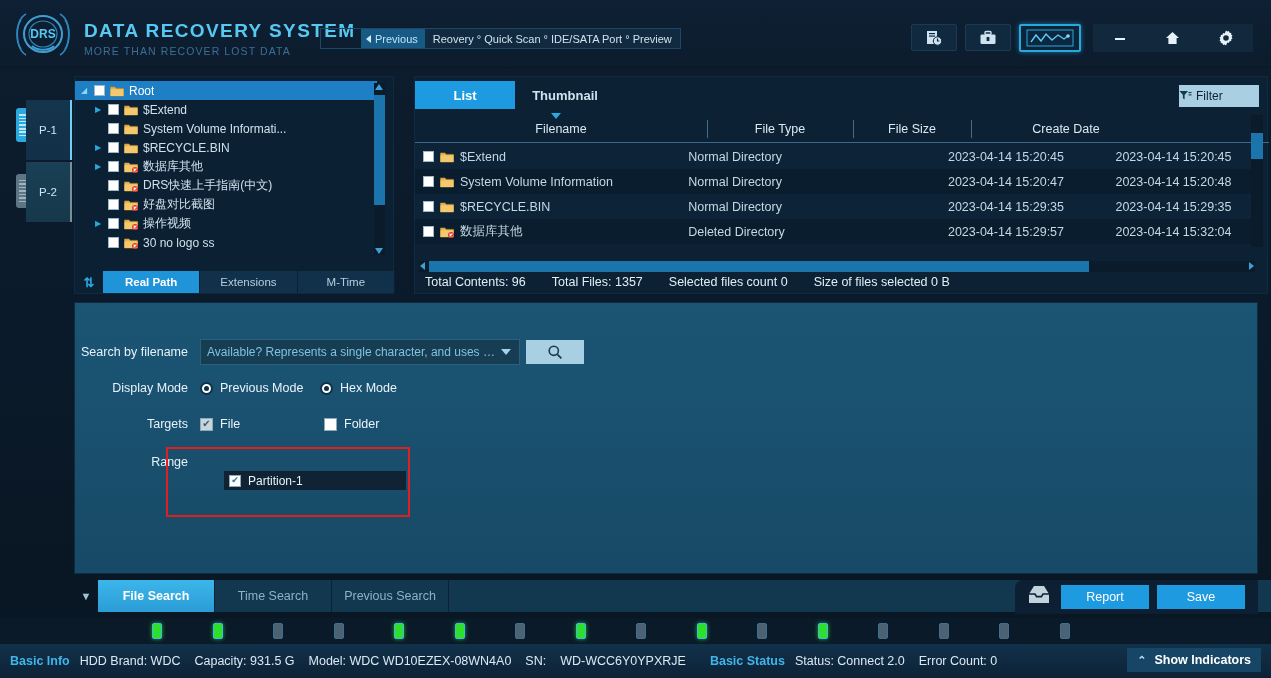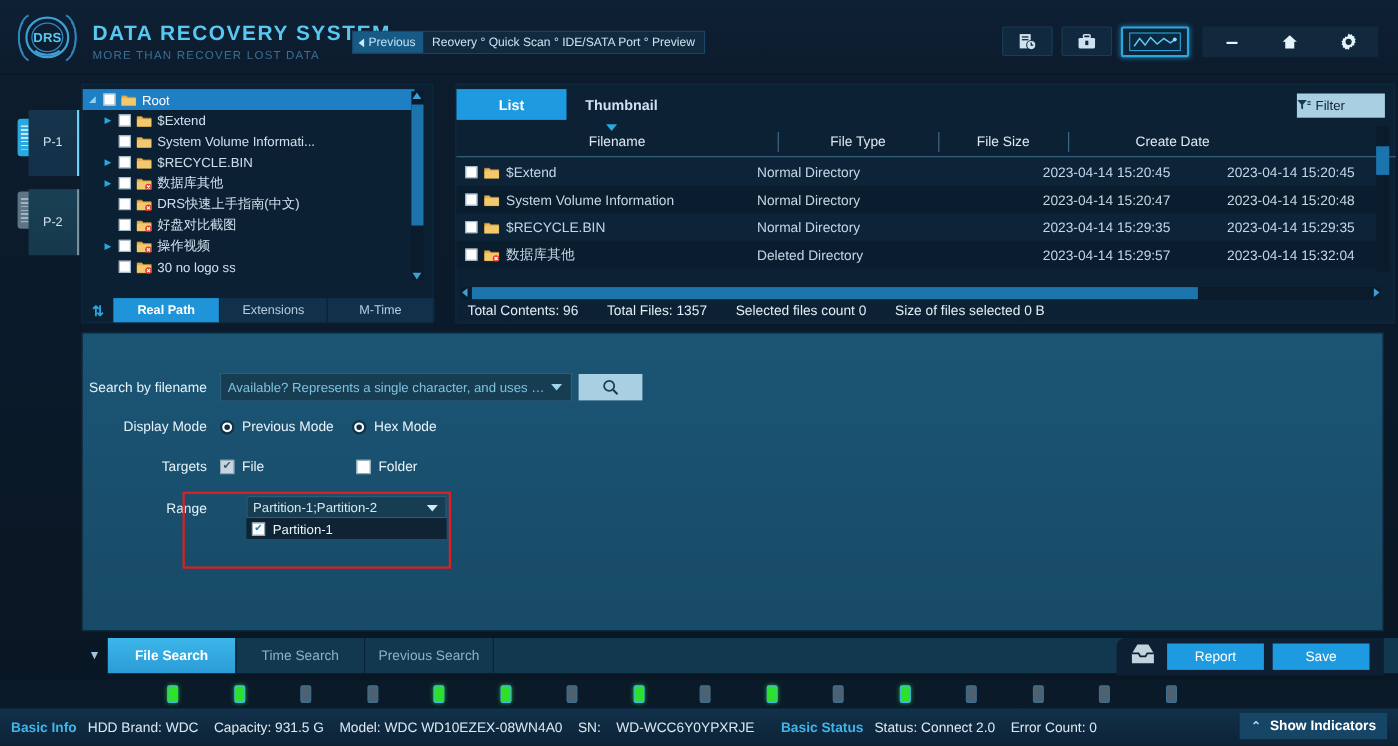--- a/index.html
+++ b/index.html
@@ -30,21 +30,21 @@
   .brand-sub {
     font-size: 10.5px; letter-spacing: 1.1px; color: #3b6f96; margin-top: 3px;
   }
   .breadcrumb {
     position: absolute; left: 320px; top: 28px; height: 21px;
     display: flex; align-items: stretch;
     border: 1px solid #1d4766;
   }
   .bc-prev {
     background: #175a86; color: #bfe3f7; font-size: 11px;
-    display:flex; align-items:center; gap:4px; padding: 0 7px 0 5px;
+    display:flex; align-items:center; gap:4px; padding: 0 7px 0 5px; margin-left: 40px;
   }
   .bc-prev .arrow {
     width:0;height:0;border-top:4px solid transparent;border-bottom:4px solid transparent;
     border-right:5px solid #cfe9f8;
   }
   .bc-path {
     background: #122a40; color: #cfe2ef; font-size: 11px;
     display:flex; align-items:center; padding: 0 8px;
   }
 
@@ -64,21 +64,21 @@
   .win-btn { width: 40px; height: 28px; display:flex;align-items:center;justify-content:center; }
 
   
   .rail { position:absolute; left: 16px; top: 100px; width: 56px; height: 130px; }
   .p-item {
     position: absolute; left: 10px; width: 46px; height: 60px;
     display:flex; align-items:center; justify-content:center;
     color:#cfe2ef; font-size: 11.5px;
   }
   .p1 { top: 0; background: linear-gradient(180deg,#15354d,#123047); border-right: 2px solid #6fd0f5; }
-  .p2 { top: 72px; background: linear-gradient(180deg,#194055,#16384b); border-right: 2px solid #7a8e9b; }
+  .p2 { top: 62px; background: linear-gradient(180deg,#194055,#16384b); border-right: 2px solid #7a8e9b; }
   .p-tab {
     position:absolute; left: 0; width: 13px; height: 34px; border-radius: 3px 0 0 3px;
   }
   .p-tab.a { top: 8px; background: #2aa8e0; }
   .p-tab.b { top: 74px; background: #5d7585; }
   .p-tab-lines {
     position:absolute; left:3px; width:7px; height: 22px; top: 14px;
     background: repeating-linear-gradient(180deg,#bfe7fa 0 1.5px, transparent 1.5px 3.5px);
   }
   .p-tab-lines.b { top: 80px; background: repeating-linear-gradient(180deg,#9fb4c2 0 1.5px, transparent 1.5px 3.5px); }
@@ -635,24 +635,20 @@
       </div>
     </div>
 
     <div class="frow" style="left:0; top:152px;">
       <div class="flabel">Range</div>
     </div>
   </div>
 
   <div class="range-hl"></div>
 
-  <div class="range-sel">
-    <span>Partition-1;Partition-2</span>
-    <span class="sel-caret"></span>
-  </div>
   <div class="dd-list">
     <div class="dd-item">
       <span class="dd-cb"></span>
       <span>Partition-1</span>
     </div>
   </div>
 
   <div class="bottom-tabs">
     <div class="bt-caret">▼</div>
     <div class="btab on">File Search</div>

